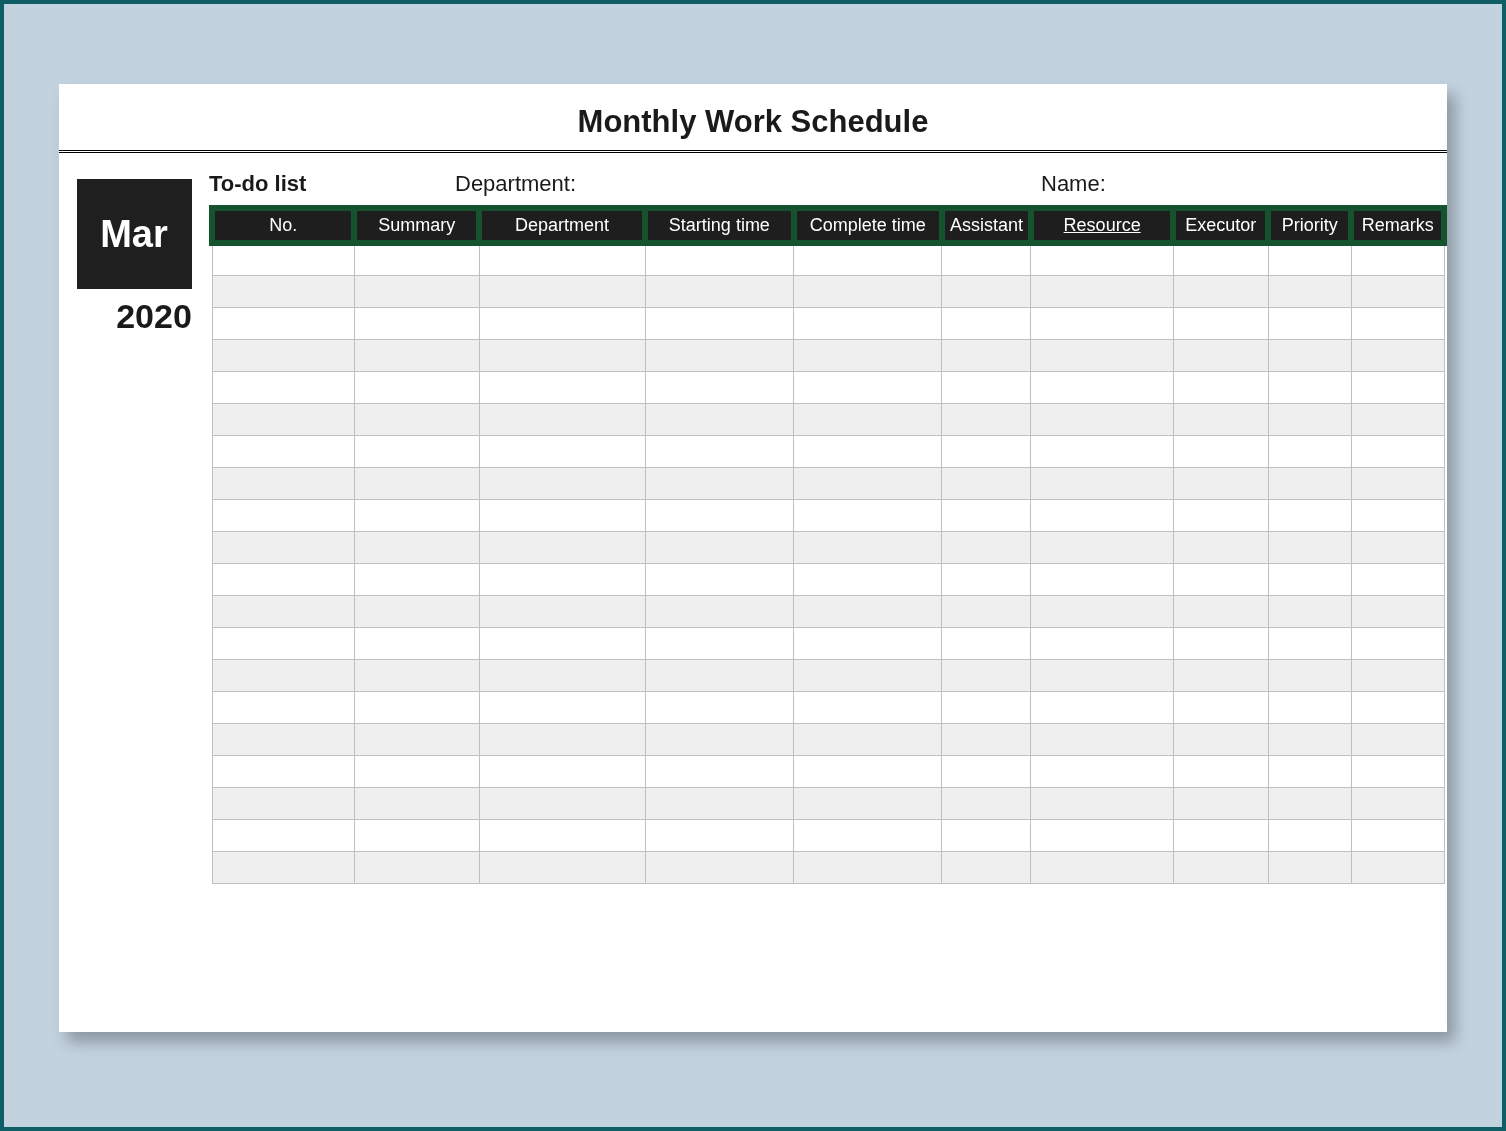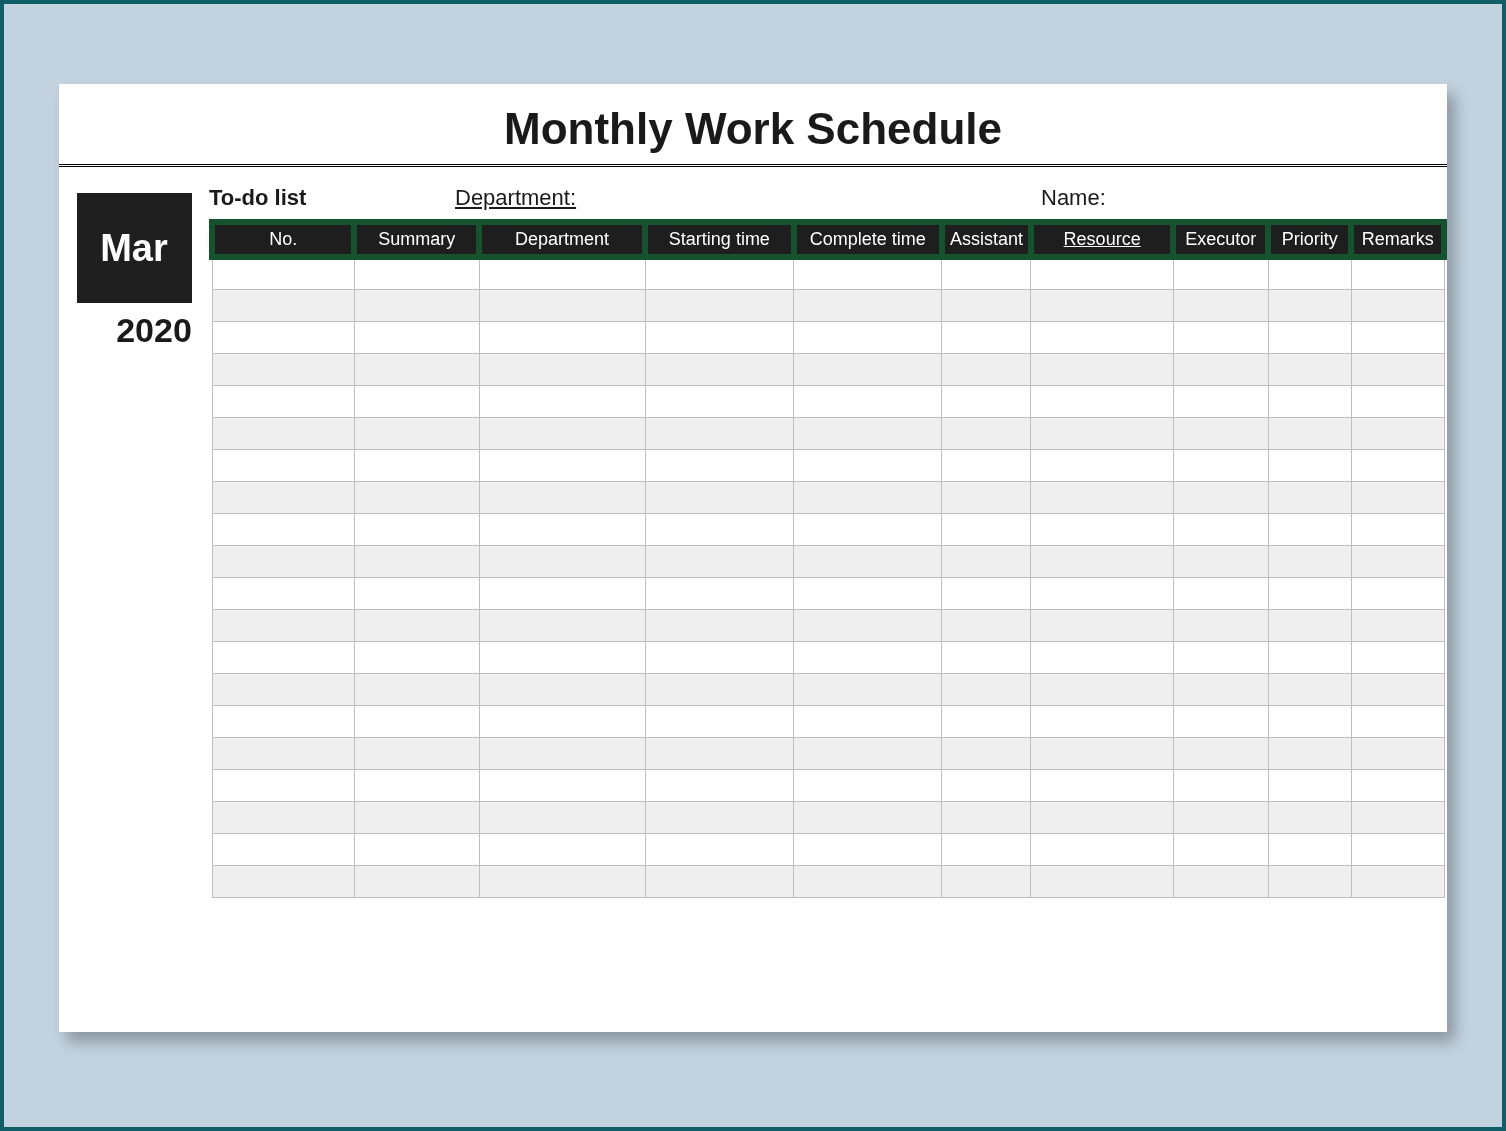--- a/index.html
+++ b/index.html
@@ -15,21 +15,21 @@
     background: #ffffff;
     width: 100%;
     height: 100%;
     box-shadow: 8px 10px 14px rgba(0,0,0,0.28);
     overflow: hidden;
     position: relative;
   }
   .title-row {
     text-align: center;
     font-weight: 700;
-    font-size: 44px;
+    font-size: 31px;
     color: #1a1a1a;
     padding: 20px 0 10px;
     border-bottom: 3px double #000;
     margin: 0 0 6px;
   }
   .content {
     display: flex;
     align-items: flex-start;
   }
   .side {
@@ -62,21 +62,21 @@
   }
   .labels-row {
     display: flex;
     align-items: center;
     font-size: 22px;
     color: #1a1a1a;
     padding: 12px 0 8px;
     gap: 16px;
   }
   .labels-row .todo { font-weight: 700; width: 230px; }
-  .labels-row .dept { width: 570px; text-decoration: underline; }
+  .labels-row .dept { width: 570px; }
   .labels-row .name { }
   table {
     border-collapse: collapse;
     width: 100%;
     table-layout: fixed;
   }
   th {
     background: #1e1e1e;
     color: #fff;
     font-weight: 400;

